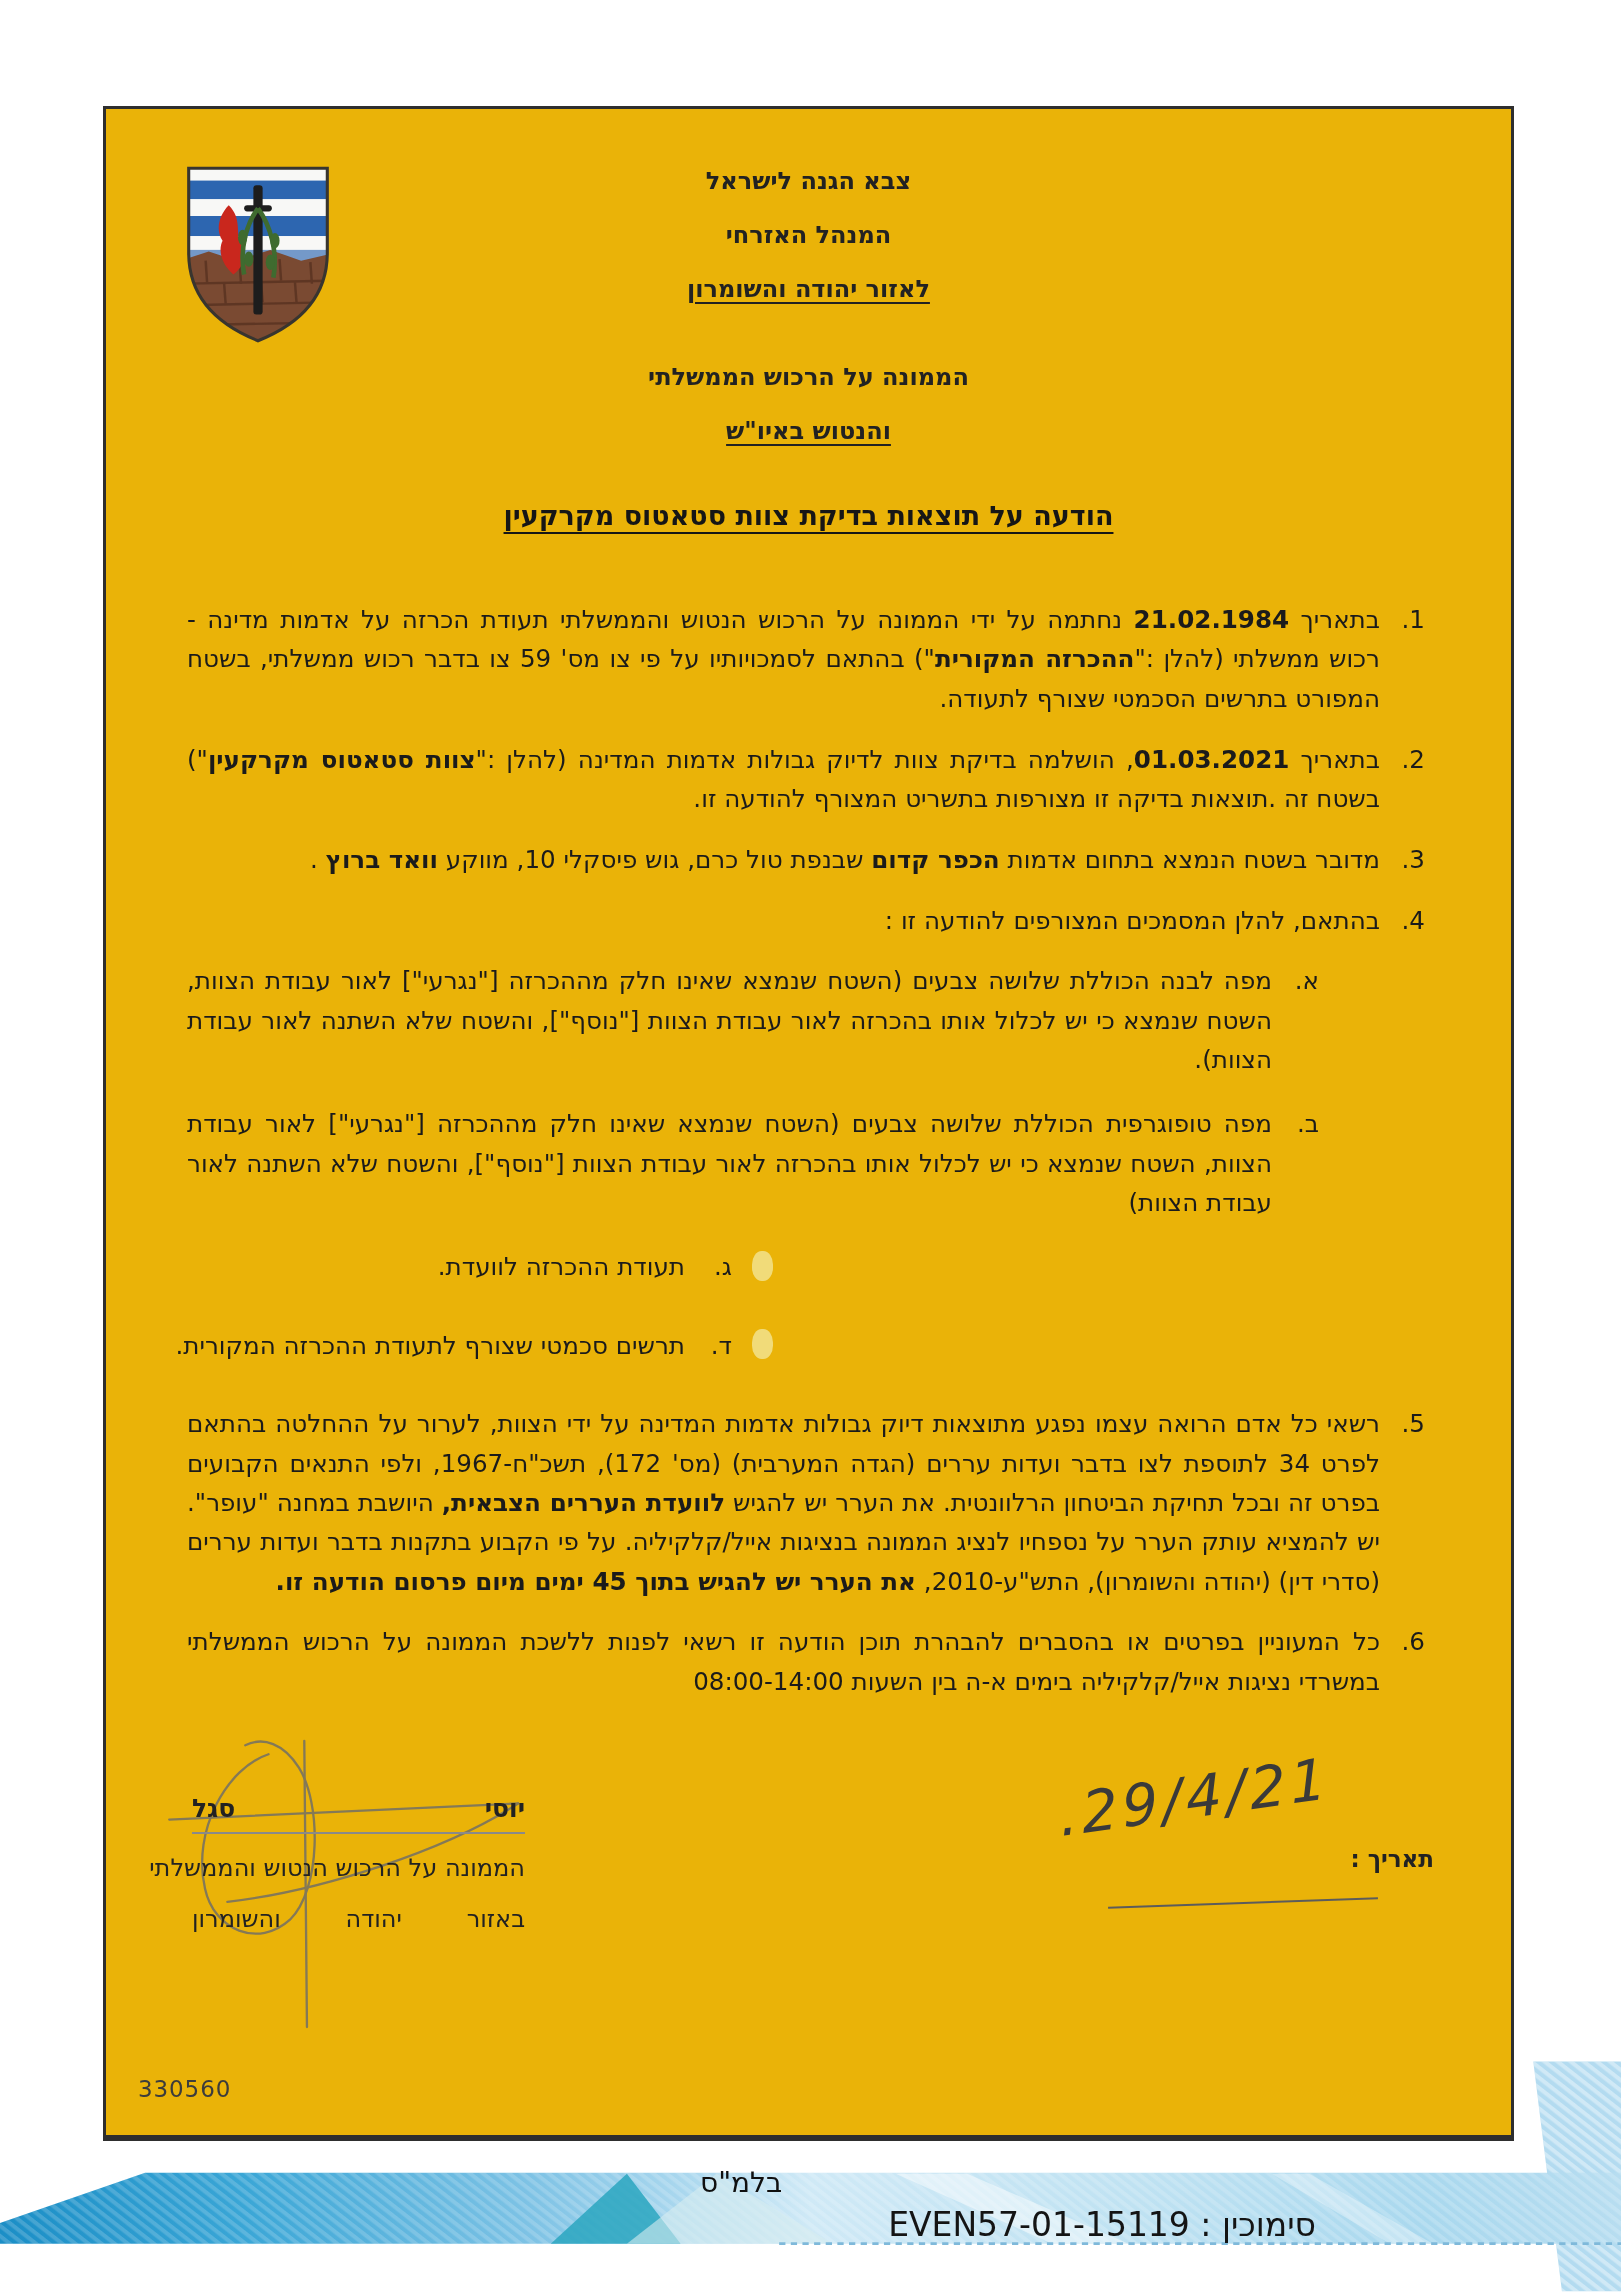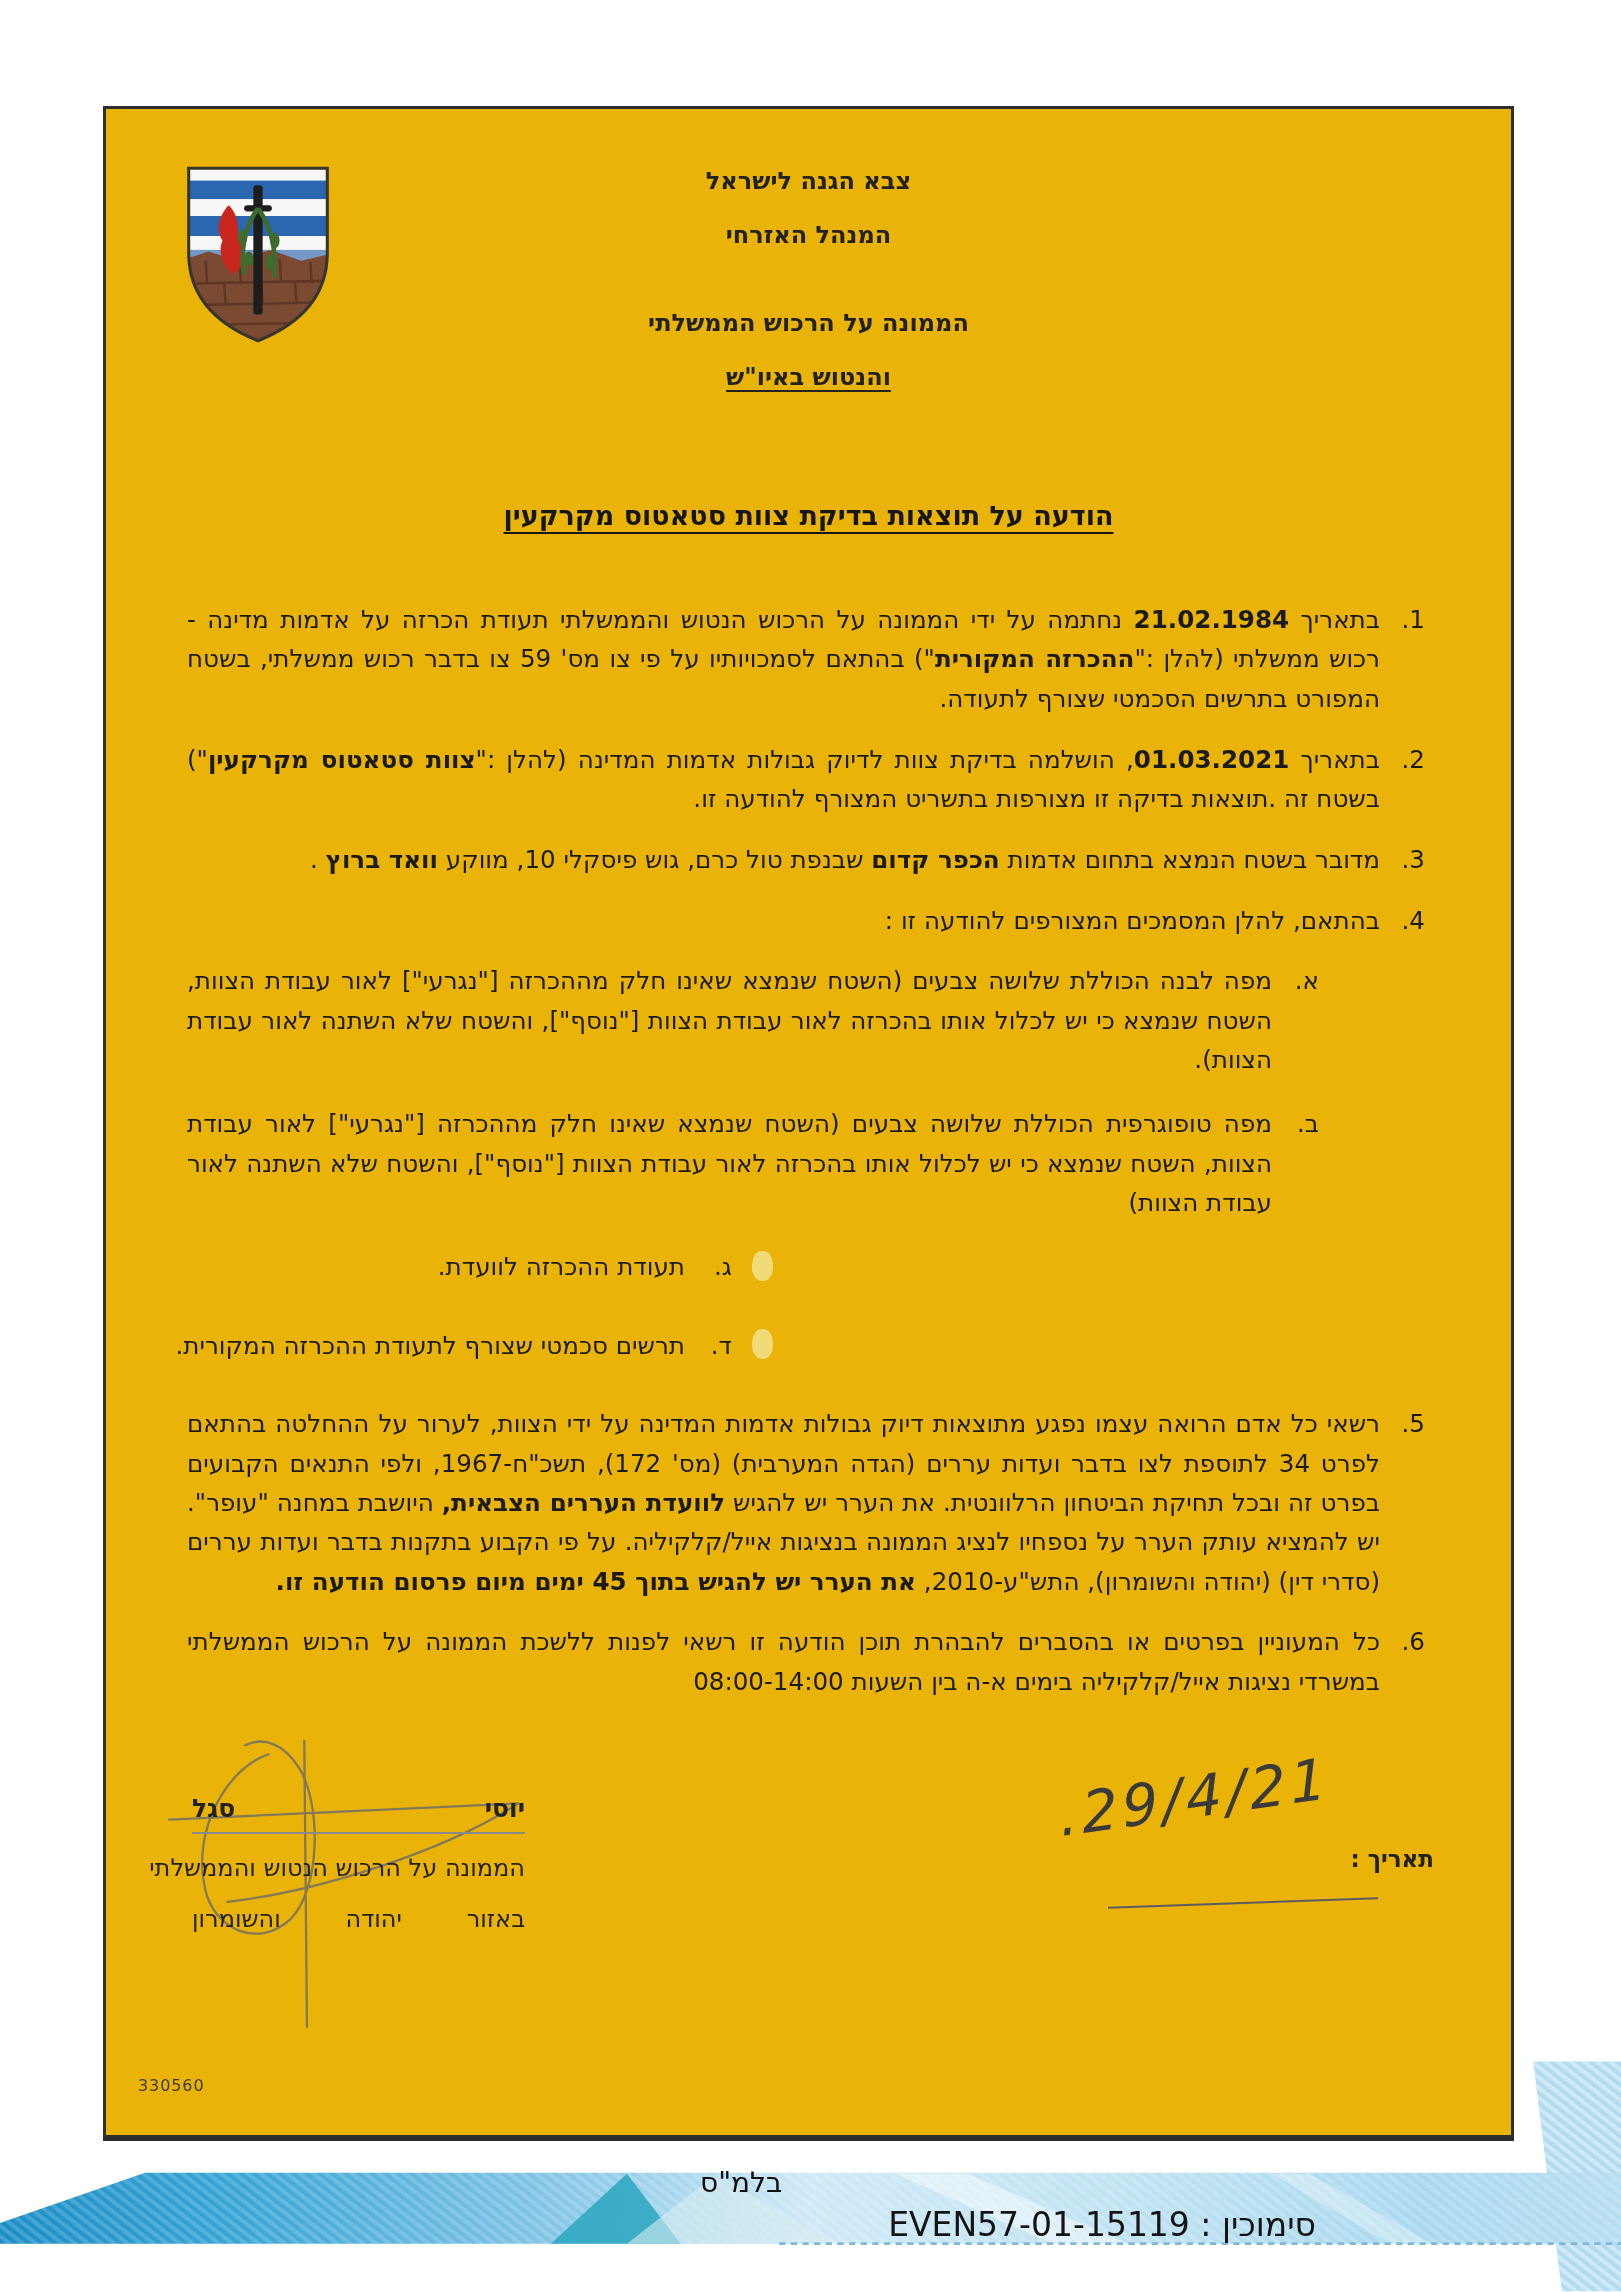--- a/index.html
+++ b/index.html
@@ -48,21 +48,21 @@
   .sig-role{margin-top:19.7px;font-size:24px;white-space:nowrap;}
   .sig-region{display:flex;justify-content:space-between;margin-top:23px;font-size:24px;}
   .sig-scribble{position:absolute;left:36px;top:1605px;width:448px;height:322px;pointer-events:none;opacity:.8;}
   
   .date-label{position:absolute;right:77px;top:1737px;font-size:23px;font-weight:600;direction:rtl;color:#222;}
   .date-hand{
     position:absolute;right:179px;top:1655px;font-size:57px;font-style:italic;font-weight:300;
     letter-spacing:4.5px;color:#3a3a3a;transform:rotate(-8deg) skewX(-4deg);direction:ltr;white-space:nowrap;
   }
   .date-line{position:absolute;right:133px;top:1793px;width:270px;border-top:2.2px solid #5c5c5c;transform:rotate(-2deg);}
-  .scan-number{position:absolute;left:32px;top:1967px;font-size:16px;color:#3c3c3c;letter-spacing:0.9px;direction:ltr;}
+  .scan-number{position:absolute;left:32px;top:1967px;font-size:23px;color:#3c3c3c;letter-spacing:0.9px;direction:ltr;}
   
   .footer-band{position:absolute;left:0;top:2049px;width:1621px;height:244px;z-index:0;}
   .classification{position:absolute;left:700px;top:2166px;font-size:28px;color:#101010;z-index:2;direction:rtl;}
   .reference{position:absolute;left:922px;top:2205px;width:394px;font-size:33px;color:#141414;z-index:2;direction:rtl;white-space:nowrap;}
 </style>
 </head>
 <body>
 
 <svg class="footer-band" viewBox="0 0 1810 272" preserveAspectRatio="none">
   <defs>
@@ -131,20 +131,21 @@
       <ellipse cx="61" cy="50" rx="3" ry="5" fill="#3f6b2f"></ellipse>
       <ellipse cx="44" cy="62" rx="3" ry="5" fill="#3f6b2f"></ellipse>
       <ellipse cx="58" cy="64" rx="3" ry="5" fill="#3f6b2f"></ellipse>
     </g>
     <path d="M5,3 H95 V58 C95 88 75 105 50 115 C25 105 5 88 5 58 Z" fill="none" stroke="#38352f" stroke-width="2"></path>
   </svg>
 
   <div class="header-block">
     <div class="header-line">צבא הגנה לישראל</div>
     <div class="header-line">המנהל האזרחי</div>
+    <div class="header-line u">לאזור יהודה והשומרון</div>
     <div class="header-line gap">הממונה על הרכוש הממשלתי</div>
     <div class="header-line u">והנטוש באיו"ש</div>
   </div>
 
   <div class="notice-title">הודעה על תוצאות בדיקת צוות סטאטוס מקרקעין</div>
 
   <div class="content">
 
     <div class="item">
       <span class="num">1.</span>

